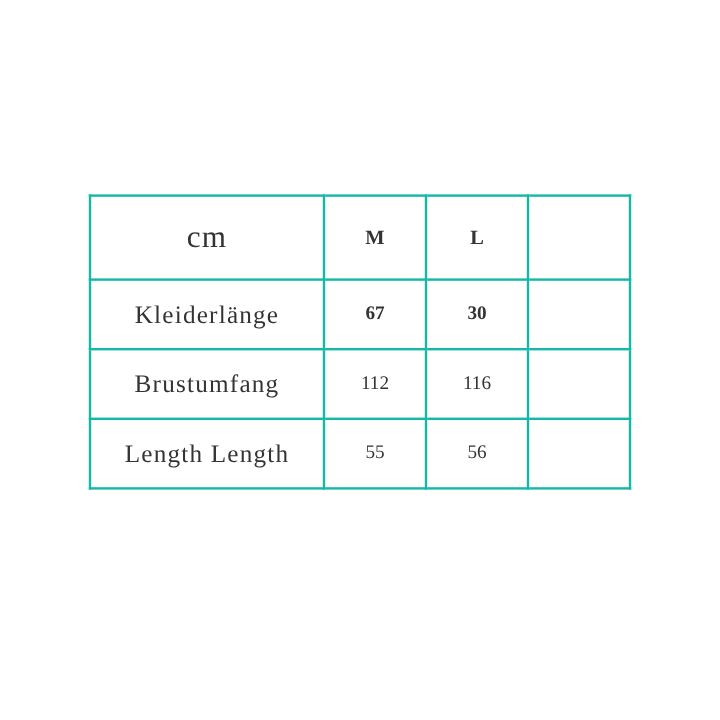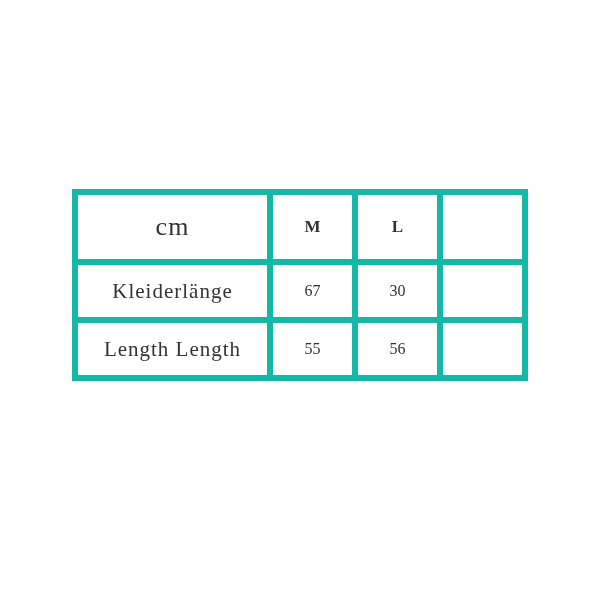--- a/index.html
+++ b/index.html
@@ -16,21 +16,21 @@
       justify-content: center;
       font-family: "Times New Roman", serif;
     }
     .table-container {
       margin-top: -30px;
     }
     table {
       border-collapse: collapse;
     }
     td {
-      border: 6px solid #14b8a6;
+      border: 2px solid #14b8a6;
       text-align: center;
       vertical-align: middle;
       height: 58px;
       color: #333;
     }
     td.label-col {
       width: 195px;
       font-size: 21px;
       letter-spacing: 1px;
     }
@@ -48,21 +48,21 @@
     }
     td.header-size {
       font-size: 17px;
       font-weight: bold;
       font-family: "Times New Roman", serif;
     }
     tr.header-row td {
       height: 70px;
     }
     .bold-val {
-      font-weight: normal;
+      font-weight: bold;
     }
   </style>
 </head>
 <body>
 
 <div class="table-container">
   <table>
     <tbody>
         <tr class="header-row">
       <td class="label-col unit-cell">cm</td>
@@ -70,20 +70,26 @@
       <td class="size-col header-size">L</td>
       <td class="empty-col"></td>
     </tr>
     <tr>
       <td class="label-col">Kleiderlänge</td>
       <td class="size-col bold-val">67</td>
       <td class="size-col bold-val">30</td>
       <td class="empty-col"></td>
     </tr>
     <tr>
+      <td class="label-col">Brustumfang</td>
+      <td class="size-col">112</td>
+      <td class="size-col">116</td>
+      <td class="empty-col"></td>
+    </tr>
+    <tr>
       <td class="label-col">Length Length</td>
       <td class="size-col">55</td>
       <td class="size-col">56</td>
       <td class="empty-col"></td>
     </tr>
   </tbody>
     </table>
 </div>
 
 </body></html>

